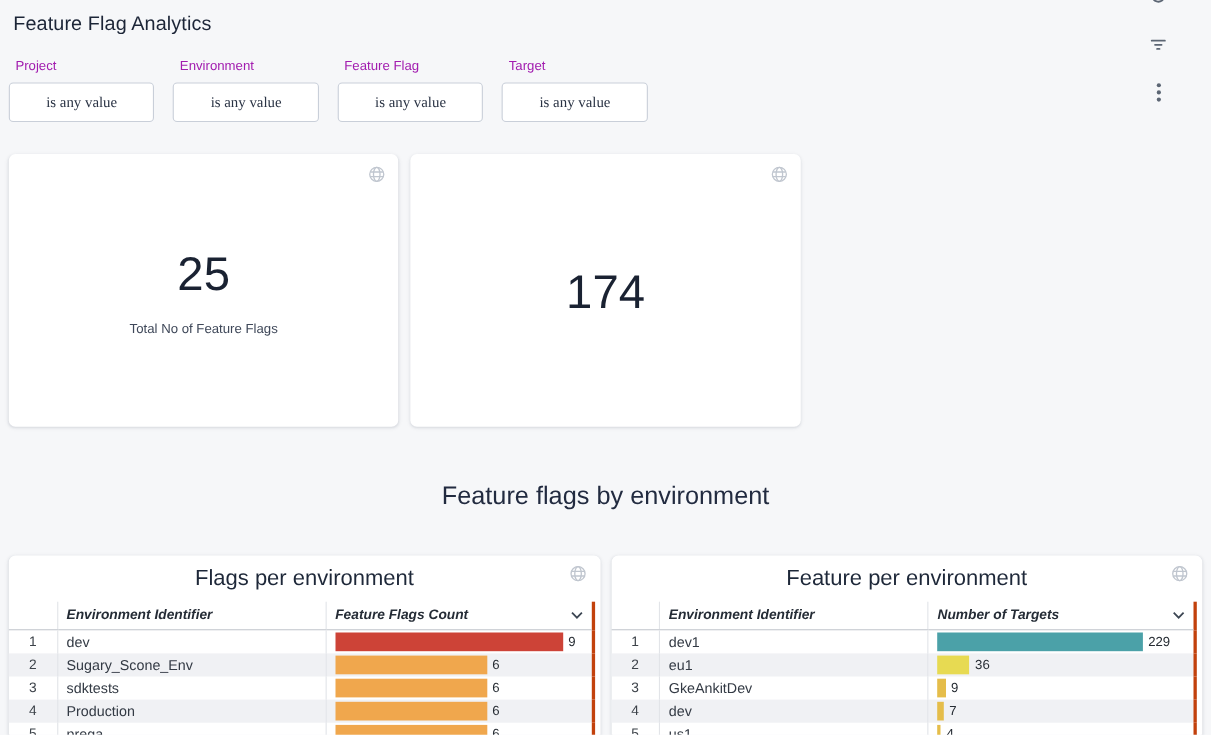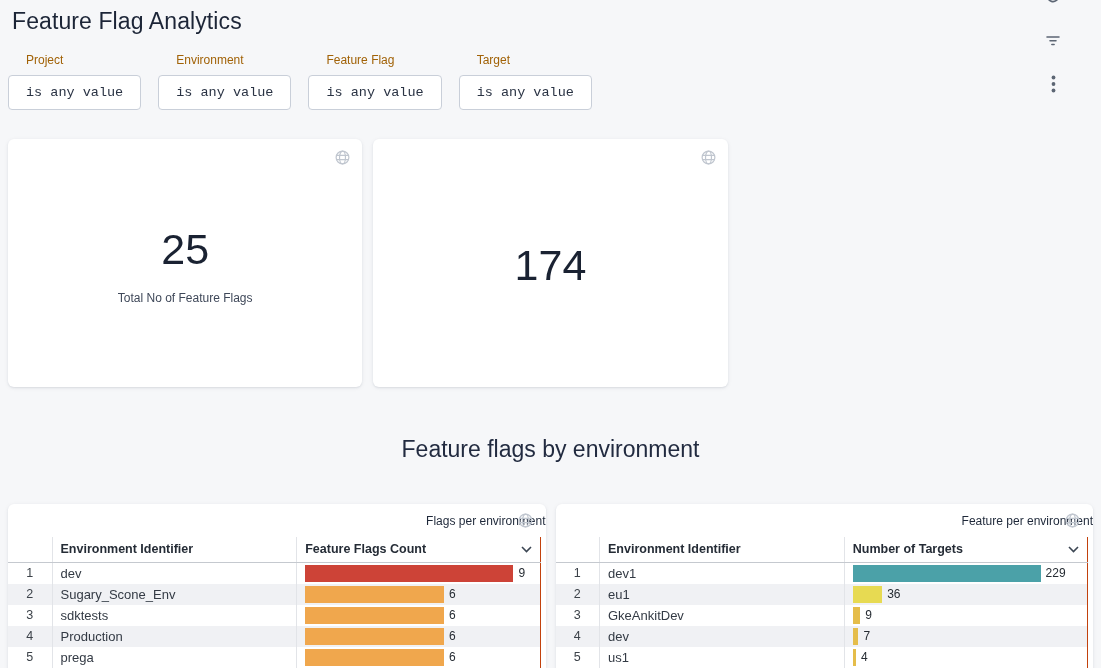--- a/index.html
+++ b/index.html
@@ -7,34 +7,34 @@
   body {
     background: #f6f7f9;
     font-family: "Liberation Sans", sans-serif;
     overflow: hidden;
     color: #222b3a;
   }
   .page { padding: 0 8px; }
 
   
   .topbar { display: flex; align-items: center; padding-top: 5px; height: 38px; }
-  .topbar h1 { font-size: 23px; font-weight: 500; color: #1c2537; margin-left: 4px; letter-spacing: .1px; }
+  .topbar h1 { font-size: 18px; font-weight: 500; color: #1c2537; margin-left: 4px; letter-spacing: .1px; }
   .top-controls { margin-left: auto; display: flex; align-items: center; gap: 22px; margin-right: 16px; flex-direction: column; }
   .refresh-text { font-size: 13px; color: #5c6674; }
   .iconbtn { background: none; border: none; cursor: pointer; width: 22px; height: 22px;
              display: flex; align-items: center; justify-content: center; padding: 0; }
   .iconbtn svg { display: block; }
 
   
   .filters { display: flex; gap: 17px; margin-top: 15px; }
-  .filter-label { font-size: 12px; color: #a16207; margin: 0 0 8px 18px; }
+  .filter-label { font-size: 12px; color: #a21caf; margin: 0 0 8px 6px; }
   .filter-value {
     background: #fff; border: 1px solid #c9cfd9; border-radius: 4px;
-    font-family: Liberation Mono, monospace;
-    font-size: 13.5px; color: #2a3344; padding: 9px 17px; min-width: 100px;
+    font-family: Liberation Serif, serif;
+    font-size: 13.5px; color: #2a3344; padding: 9px 33px; min-width: 100px;
     text-align: center; cursor: pointer;
   }
 
   
   .stats { display: grid; grid-template-columns: repeat(3, 1fr); gap: 11px; margin-top: 29px; }
   .stat-card {
     position: relative; background: #fff; border-radius: 6px; height: 248px;
     box-shadow: 0 1px 2px rgba(36,49,74,.10), 0 1px 5px rgba(36,49,74,.06);
     display: flex; flex-direction: column; align-items: center; justify-content: center;
   }
@@ -46,32 +46,32 @@
   
   .section-title { text-align: center; margin-top: 49px; font-size: 23px; font-weight: 500; color: #222b40; }
 
   
   .tables { display: grid; grid-template-columns: repeat(2, 1fr); gap: 10px; margin-top: 41px; }
   .tcard {
     position: relative; background: #fff; border-radius: 6px 6px 0 0; height: 230px;
     box-shadow: 0 1px 2px rgba(36,49,74,.10), 0 1px 5px rgba(36,49,74,.06);
   }
   .tcard-head { position: relative; padding: 10px 0 9px; }
-  .tcard-title { text-align: right; font-size: 12px; color: #1e2839; }
+  .tcard-title { text-align: center; font-size: 20px; color: #1e2839; }
   .tcard .globe { top: 8px; right: 12px; }
 
   table.dtable { width: calc(100% - 5px); border-collapse: collapse; table-layout: fixed; }
   .dtable th {
     text-align: left; font-size: 12.5px; font-weight: bold; color: #252c36;
-    padding: 5px 8px 6px; border-bottom: 1px solid #c5c9cf;
+    padding: 5px 8px 6px; border-bottom: 1px solid #c5c9cf; font-style: italic;
   }
   .dtable th.col-num { width: 44px; }
   .dtable th.col-name { width: 46%; }
   .dtable .col-name, .dtable .col-bar { border-left: 1px solid #e2e4e8; }
-  .dtable .col-bar { border-right: 1px solid #c2410c; }
+  .dtable .col-bar { border-right: 3px solid #c2410c; }
   .dtable td { padding: 0 8px; height: 21px; font-size: 13px; color: #333a44; }
   .dtable td.col-num { text-align: center; font-size: 12.5px; color: #3c4249; }
   .dtable tbody tr.even { background: #f0f1f4; }
   .th-flex { display: flex; justify-content: space-between; align-items: center; }
   .barwrap { display: flex; align-items: center; gap: 5px; }
   .bar { display: inline-block; height: 17px; flex: 0 0 auto; }
   .barval { font-size: 12px; color: #262c33; }
 </style>
 </head>
 <body>

